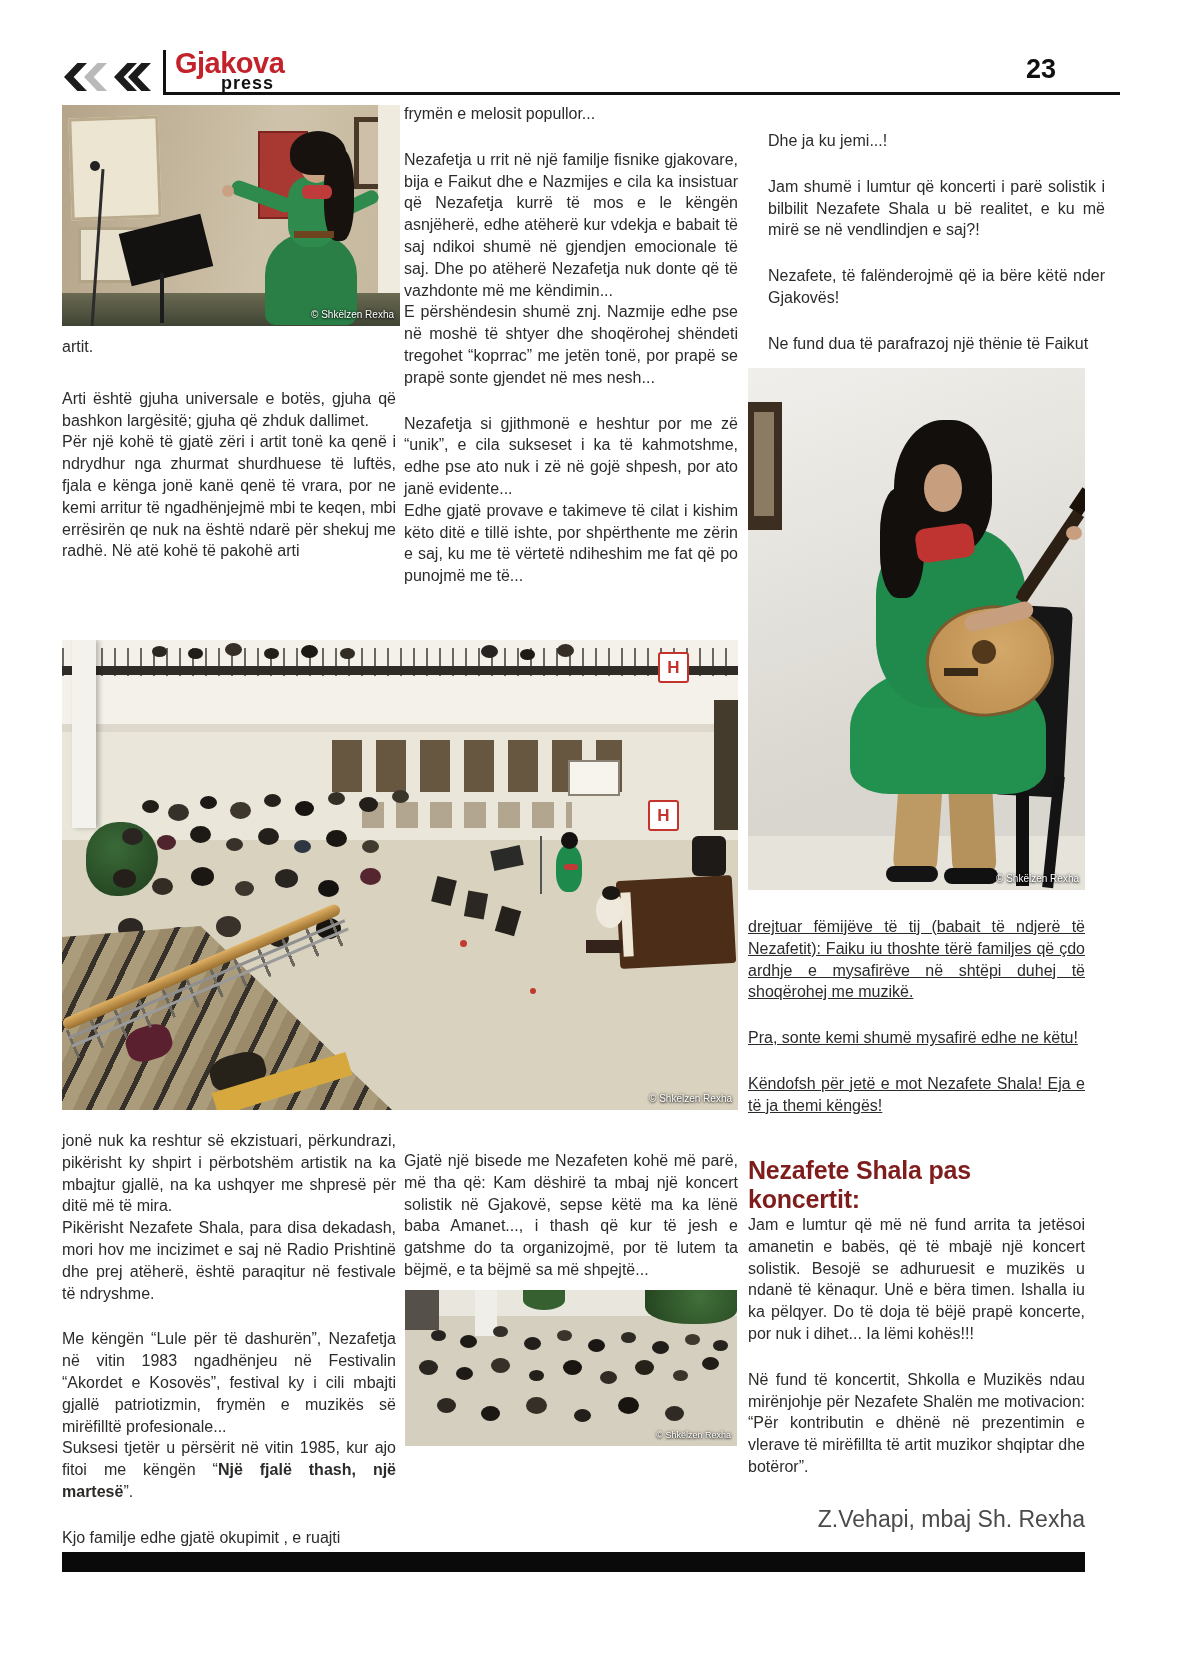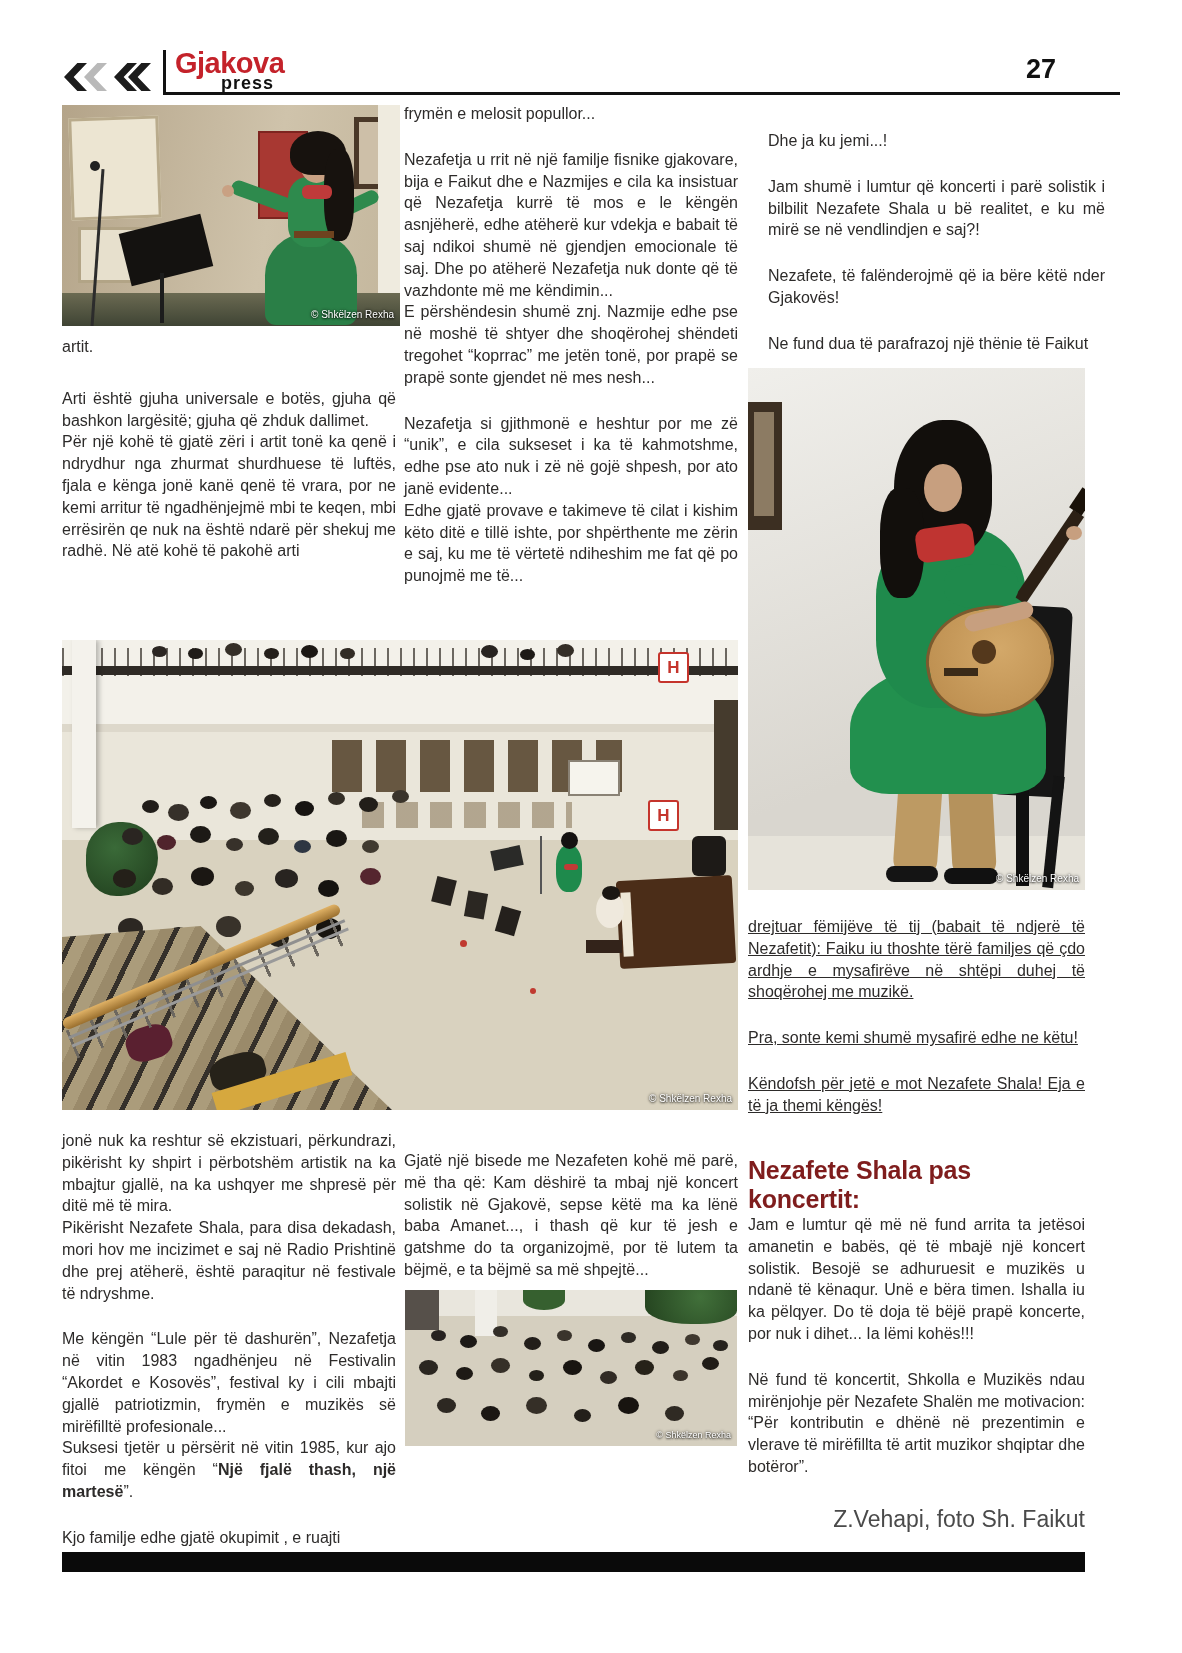--- a/index.html
+++ b/index.html
@@ -180,21 +180,21 @@
     <span class="chv c1"></span>
     <span class="chv c2"></span>
     <span class="chv c3"></span>
     <span class="chv c4"></span>
   </div>
   <div class="logo-box">
     <div class="logo-title">Gjakova</div>
     <div class="logo-sub">press</div>
   </div>
   <div class="header-rule"></div>
-  <div class="page-number">27</div>
+  <div class="page-number">23</div>
 
   <div class="photo photo1">
     <div class="p1-cert1"></div>
     <div class="p1-cert2"></div>
     <div class="p1-frametr"></div>
     <div class="p1-red"></div>
     <div class="p1-curtain"></div>
     <div class="p1-floor"></div>
     <div class="p1-mic"></div>
     <div class="p1-michead"></div>
@@ -337,17 +337,17 @@
   <div class="photo photo4 tiles">
     <div class="p4-wall"></div>
     <div class="p4-door"></div>
     <div class="p4-pillar"></div>
     <div class="p4-plant"></div>
     <div class="p4-plant2"></div>
     <div class="p4-crowd"></div>
     <span class="credit p4-credit">© Shkëlzen Rexha</span>
   </div>
 
-  <div class="byline">Z.Vehapi, foto Sh. Faikut</div>
+  <div class="byline">Z.Vehapi, mbaj Sh. Rexha</div>
 
   <div class="bottom-bar"></div>
 
 </div>
 
 </body></html>

